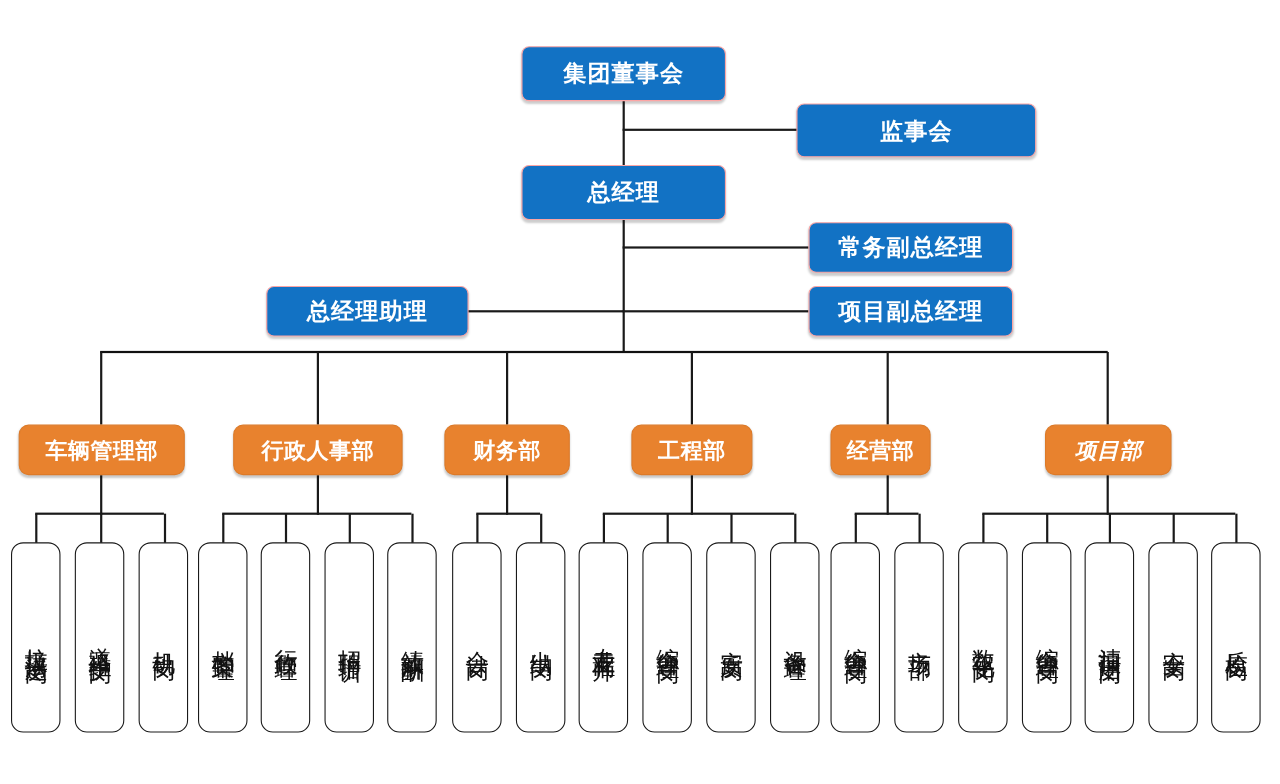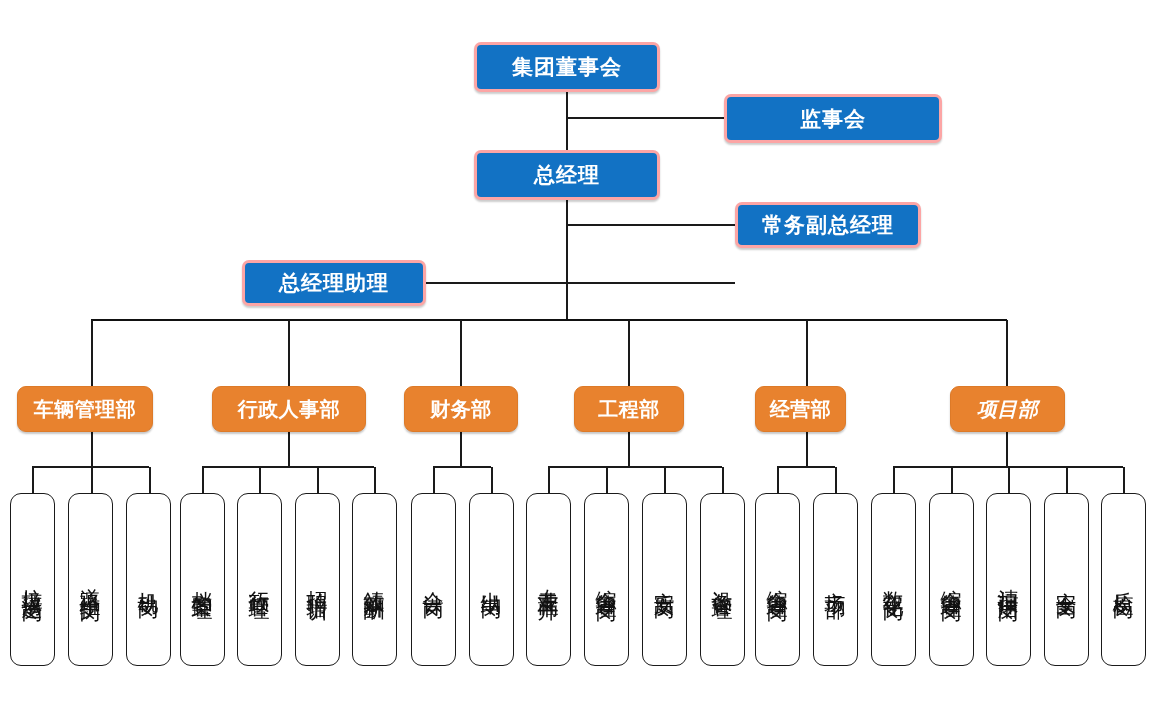--- a/index.html
+++ b/index.html
@@ -29,21 +29,21 @@
   }
 
   
   .blue{
     background:#1272c4;
     color:#ffffff;
     font-size:21px;
     font-weight:600;
     letter-spacing:1px;
     box-shadow:0 2px 2px rgba(0,0,0,.20);
-    border:3px solid #fca5a5;
+    border:1px solid #fca5a5;
   }
 
   
   .orange{
     background:#e8822e;
     color:#ffffff;
     font-size:20px;
     font-weight:600;
     letter-spacing:.5px;
     border-radius:9px;
@@ -132,22 +132,23 @@
   <div class="node blue" style="left:474px;top:42px;width:186px;height:50px;">集团董事会</div>
 
   <div class="node blue" style="left:724px;top:94px;width:218px;height:49px;">监事会</div>
 
   <div class="node blue" style="left:474px;top:150px;width:186px;height:50px;">总经理</div>
 
   <div class="node blue" style="left:735px;top:202px;width:186px;height:46px;">常务副总经理</div>
 
   <div class="node blue" style="left:242px;top:260px;width:184px;height:46px;">总经理助理</div>
 
+  <div class="node blue" style="left:735px;top:260px;width:186px;height:46px;">项目副总经理</div>
 
-  <div class="node orange" style="left:17px;top:386px;width:136px;height:46px;">车辆管理部</div>
+  <div class="node orange" style="left:17px;top:386px;width:151px;height:46px;">车辆管理部</div>
 
   <div class="node orange" style="left:404px;top:386px;width:114px;height:46px;">财务部</div>
 
   <div class="node orange" style="left:212px;top:386px;width:154px;height:46px;">行政人事部</div>
 
   <div class="node orange" style="left:574px;top:386px;width:110px;height:46px;">工程部</div>
 
   <div class="node orange" style="left:755px;top:386px;width:91px;height:46px;">经营部</div>
 
   <div class="node orange" style="left:950px;top:386px;width:115px;height:46px;font-style:italic;">项目部</div>

